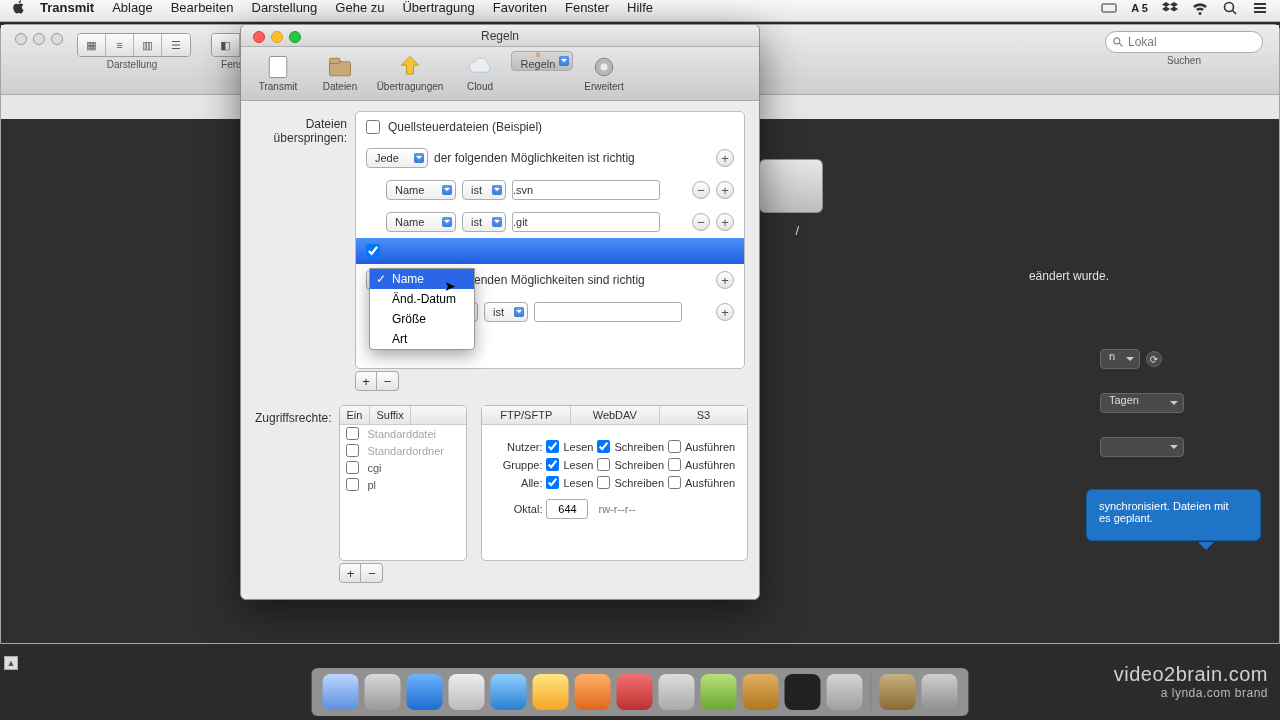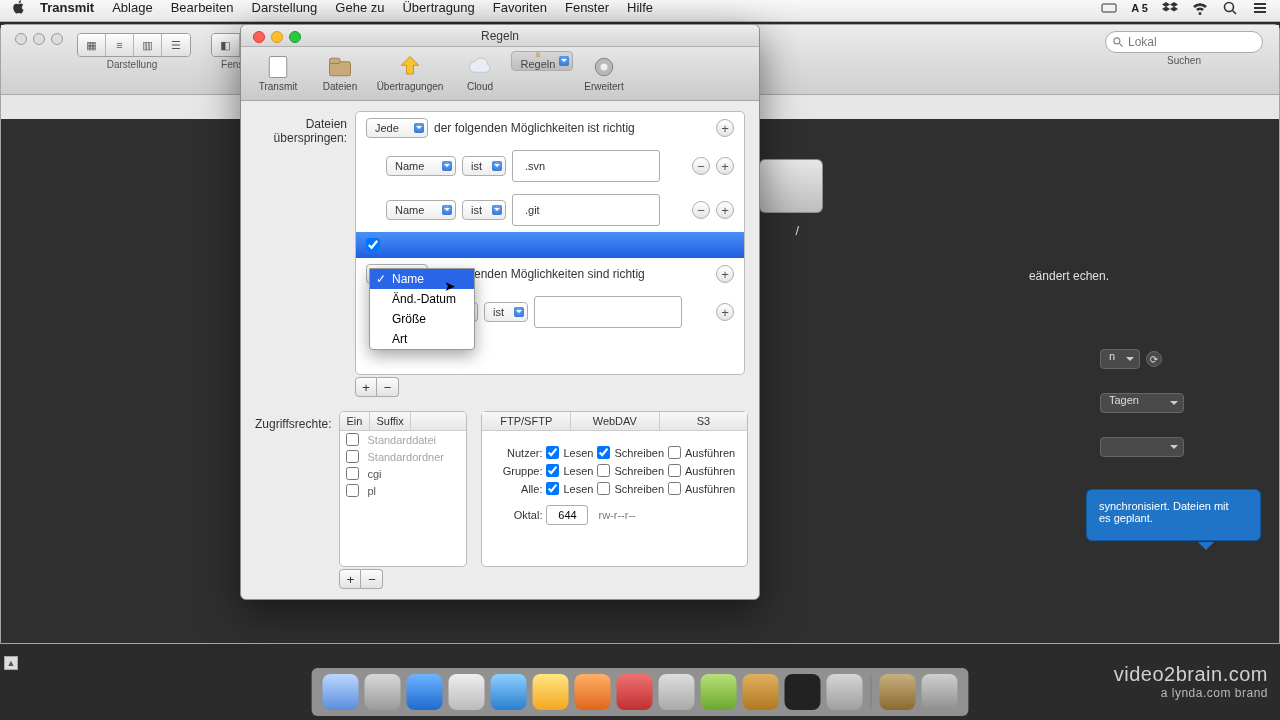--- a/index.html
+++ b/index.html
@@ -72,21 +72,21 @@
 .section-label{width:92px;text-align:right;padding-top:6px;font-size:12px;color:#333;}
 .rule-box{flex:1;border:1px solid #bcbcbc;border-radius:5px;background:#fff;padding:0;overflow:hidden;}
 .rule-head{display:flex;align-items:center;gap:8px;padding:8px 10px;}
 .rule-head input[type=checkbox]{width:14px;height:14px;}
 .rule-line{display:flex;align-items:center;gap:6px;padding:6px 10px;}
 .sel{height:20px;border:1px solid #adadad;border-radius:4px;background:linear-gradient(#fff,#eee);
   font-size:11px;padding:0 16px 0 8px;position:relative;display:flex;align-items:center;}
 .sel:after{content:"";position:absolute;right:3px;top:4px;width:10px;height:10px;
   background:radial-gradient(circle at 50% 30%,#6aa9f4,#2a6fd0);border-radius:2px;}
 .sel:before{content:"";position:absolute;right:5px;top:7px;border:3px solid transparent;border-top-color:#fff;z-index:1;}
-.txt{height:32px;border:1px solid #adadad;border-radius:3px;background:#fff;font-size:11px;padding:0 12px;display:flex;align-items:center;}
+.txt{height:20px;border:1px solid #adadad;border-radius:3px;background:#fff;font-size:11px;padding:0 0;display:flex;align-items:center;}
 .circ{width:18px;height:18px;border-radius:50%;border:1px solid #adadad;background:linear-gradient(#fff,#e4e4e4);
   display:flex;align-items:center;justify-content:center;font-size:13px;color:#555;}
 .indent{padding-left:30px;}
 .sel-row{background:linear-gradient(#4a90f8,#1f5fe0);color:#fff;padding:6px 10px;display:flex;align-items:center;gap:8px;}
 .sel-row input[type=checkbox]{width:14px;height:14px;}
 .sel-row .tedit{background:#fff;color:#111;height:20px;padding:2px 6px;border-radius:2px;width:230px;}
 .dropdown{position:absolute;left:369px;top:268px;width:106px;background:#fff;border:1px solid #9a9a9a;
   border-radius:0 0 4px 4px;box-shadow:0 6px 16px rgba(0,0,0,.35);z-index:80;font-size:12px;}
 .dropdown .di{padding:3px 10px 3px 22px;position:relative;}
 .dropdown .di.sel-item{background:#2a67e8;color:#fff;}
@@ -201,21 +201,21 @@
             <line x1="10" y1="10" x2="14" y2="14" stroke="#888" stroke-width="1.5"></line>
           </svg>
         <span>Lokal</span>
       </div>
       <div class="tb-label">Suchen</div>
     </div>
   </div>
   <div class="back-body">
     <div class="hd-icon"></div>
     <div class="hd-label">/</div>
-    <div class="msg-text">eändert echen.</div>
+    <div class="msg-text">eändert wurde.</div>
     <div class="option-rows">
       <div class="opt-row">
           <div class="sel-dark" style="width:40px;">n</div>
           <div class="round-btn">⟳</div>
         </div>
       <div class="opt-row">
           <div class="sel-dark" style="width:84px;">Tagen</div>
         </div>
       <div class="opt-row">
           <div class="sel-dark" style="width:84px;"></div>
@@ -278,20 +278,24 @@
         <span>Erweitert</span>
       </div>
   </div>
   <div class="prefs-body">
 
     <div class="section">
       <div class="section-label" style="white-space:pre-line;">Dateien
 überspringen:</div>
       <div style="flex:1;">
         <div class="rule-box">
+          <div class="rule-head">
+            <input type="checkbox" style="">
+            <span>Quellsteuerdateien (Beispiel)</span>
+          </div>
           <div class="rule-line">
             <div class="sel" style="width:62px;">Jede</div>
             <span>der folgenden Möglichkeiten ist richtig</span>
             <div style="flex:1"></div>
             <div class="circ">+</div>
           </div>
           <div class="rule-line indent">
             <div class="sel" style="width:70px;">Name</div>
             <div class="sel" style="width:44px;">ist</div>
             <div class="txt" style="width:148px;">.svn</div>

